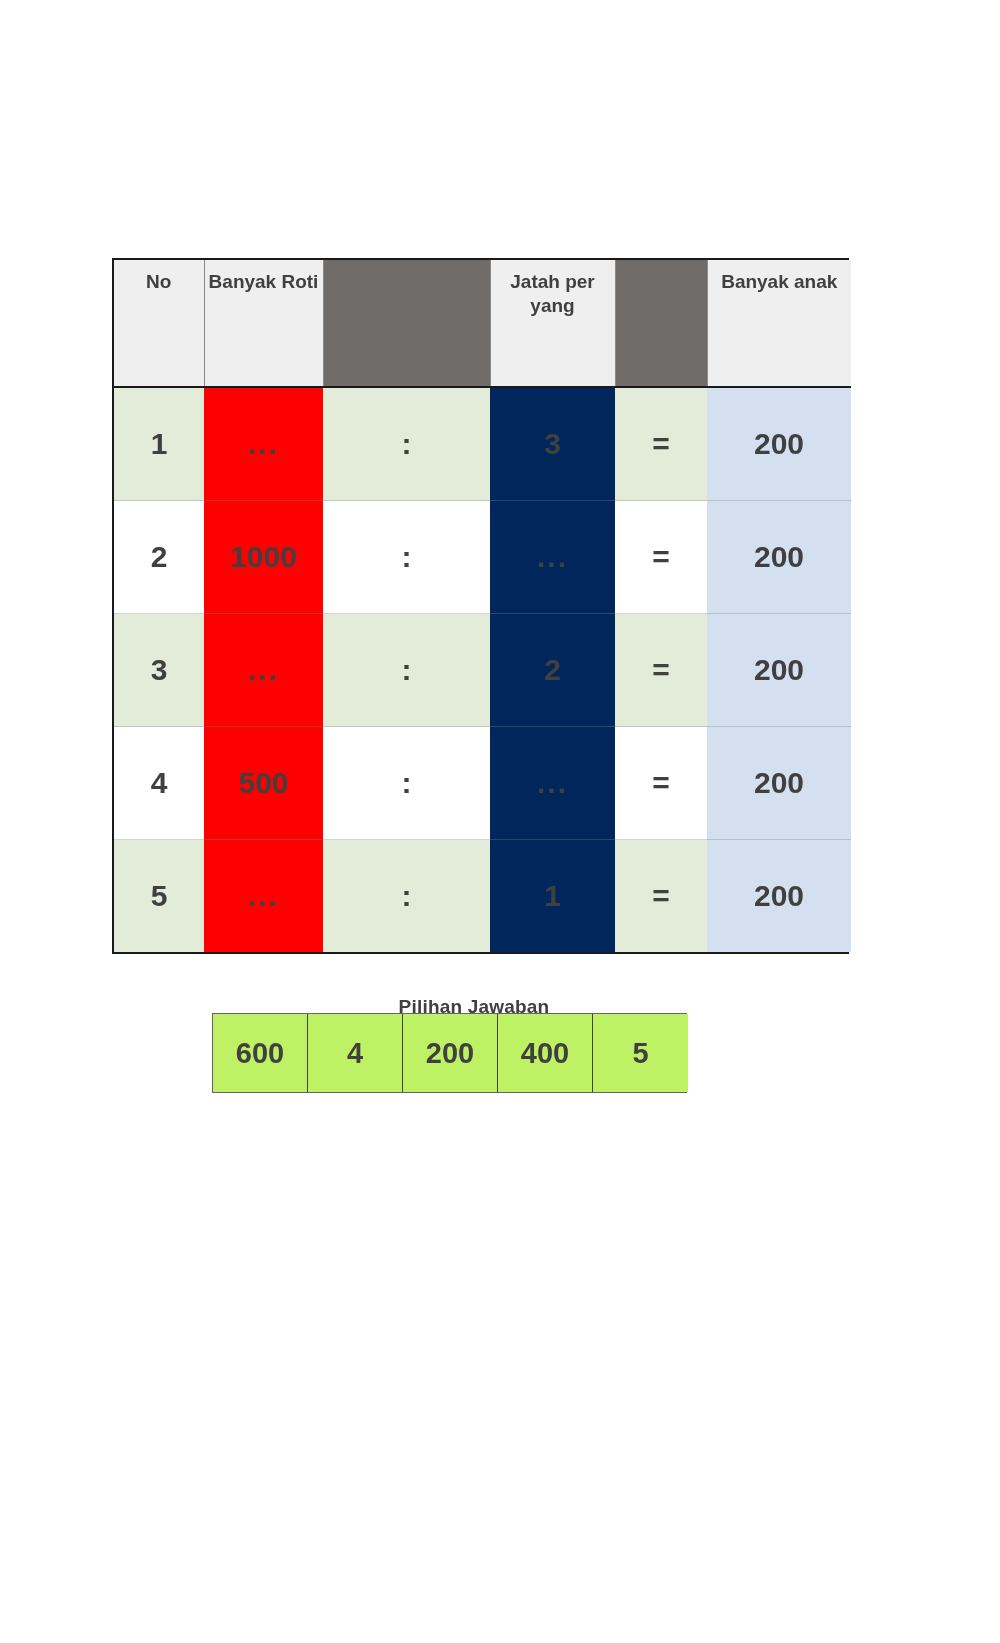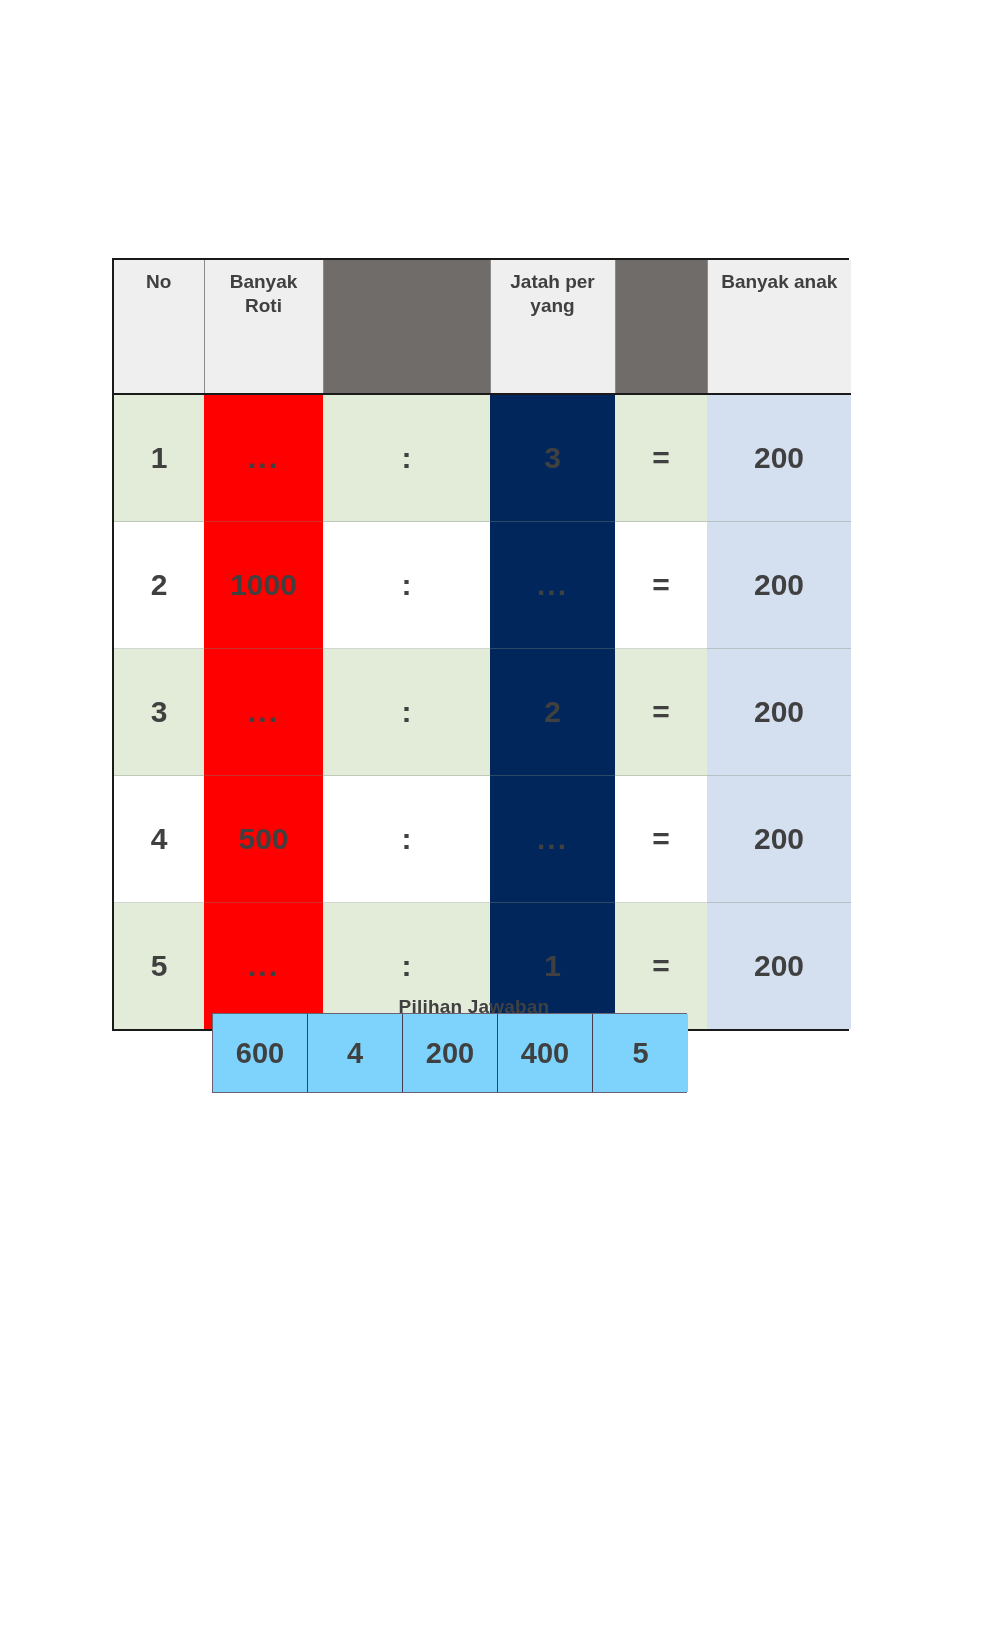--- a/index.html
+++ b/index.html
@@ -39,21 +39,21 @@
     width: 737px;
     border: 2px solid #1a1a1a;
     box-sizing: border-box;
   }
   table.grid {
     border-collapse: collapse;
     table-layout: fixed;
     width: 100%;
   }
   table.grid td {
-    padding: 7px;
+    padding: 0;
     margin: 0;
     text-align: center;
     vertical-align: middle;
     font-weight: bold;
     color: #404040;
     border: 0;
   }
 
   
   col.c-no    { width: 90px; }
@@ -128,21 +128,21 @@
   .choice {
     flex: 0 0 95px;
     border-right: 1px solid #463c4d;
     box-sizing: border-box;
     display: flex;
     align-items: center;
     justify-content: center;
     font-size: 29px;
     font-weight: bold;
     color: #404040;
-    background: #7dd3fc;
+    background: #bef264;
   }
   .choice:last-child { border-right: 0; }
 </style>
 </head>
 <body>
 
 <div class="instruction">
 </div>
 
 <div class="grid-wrap">

